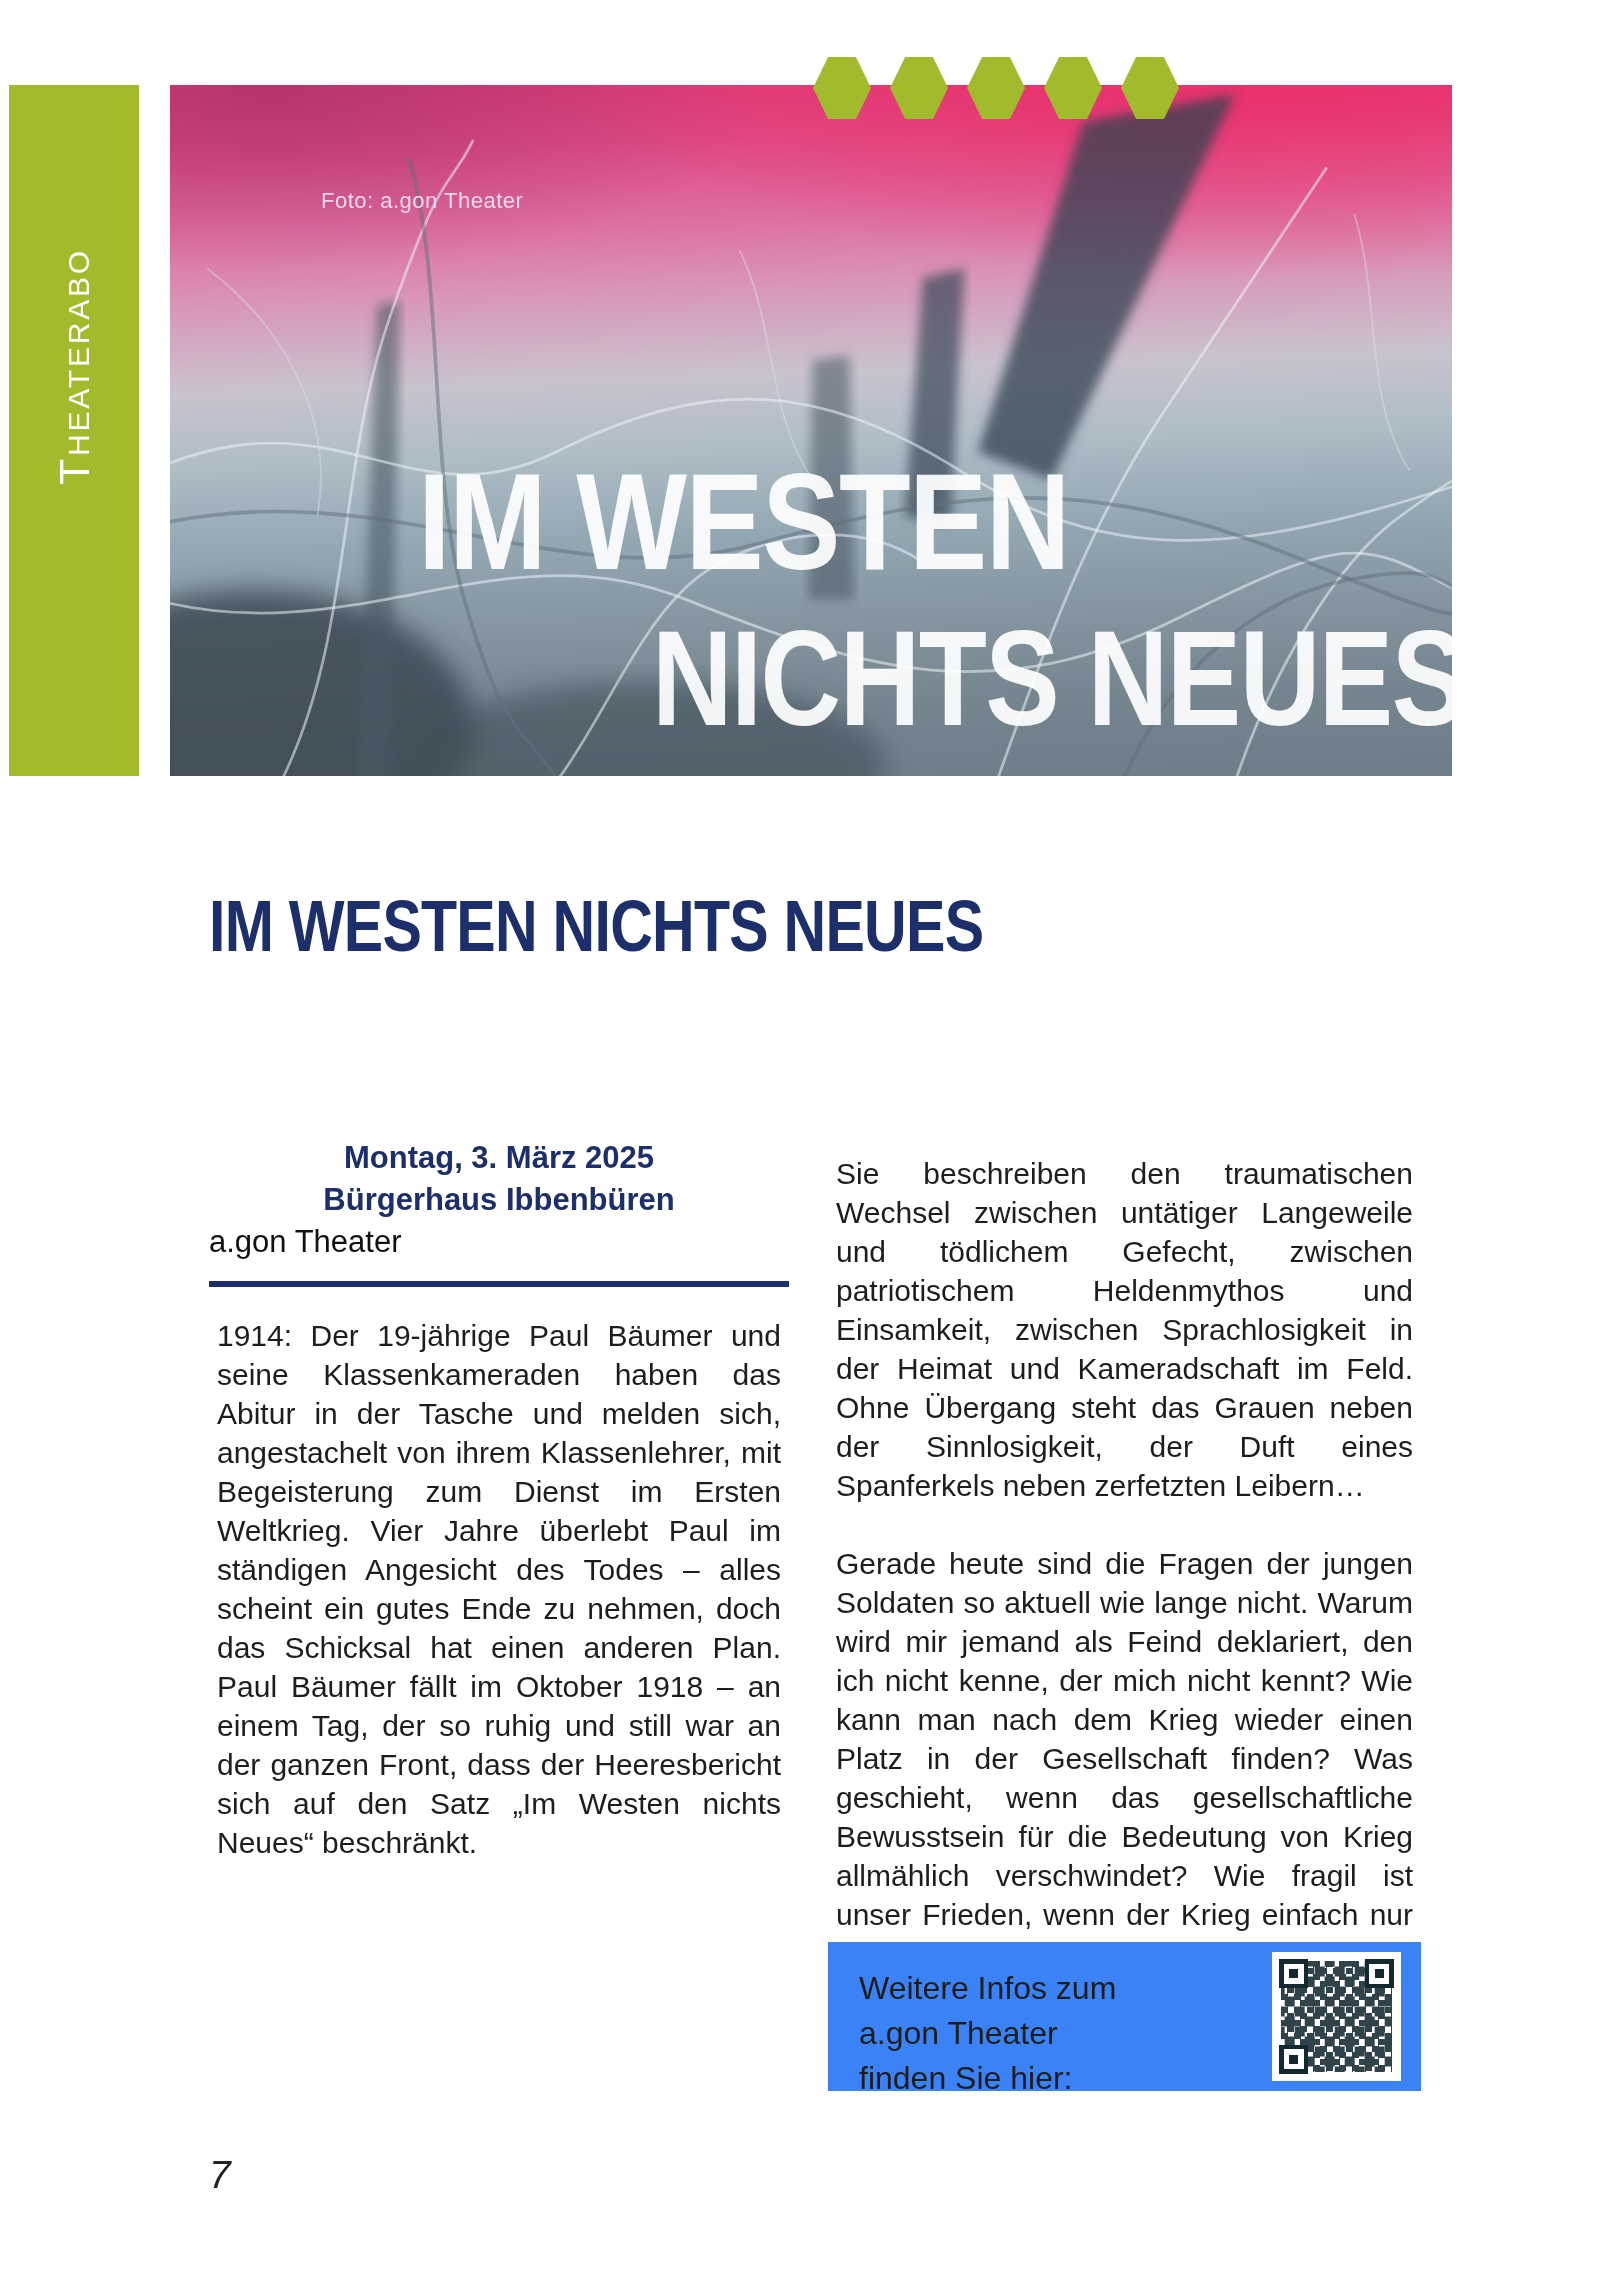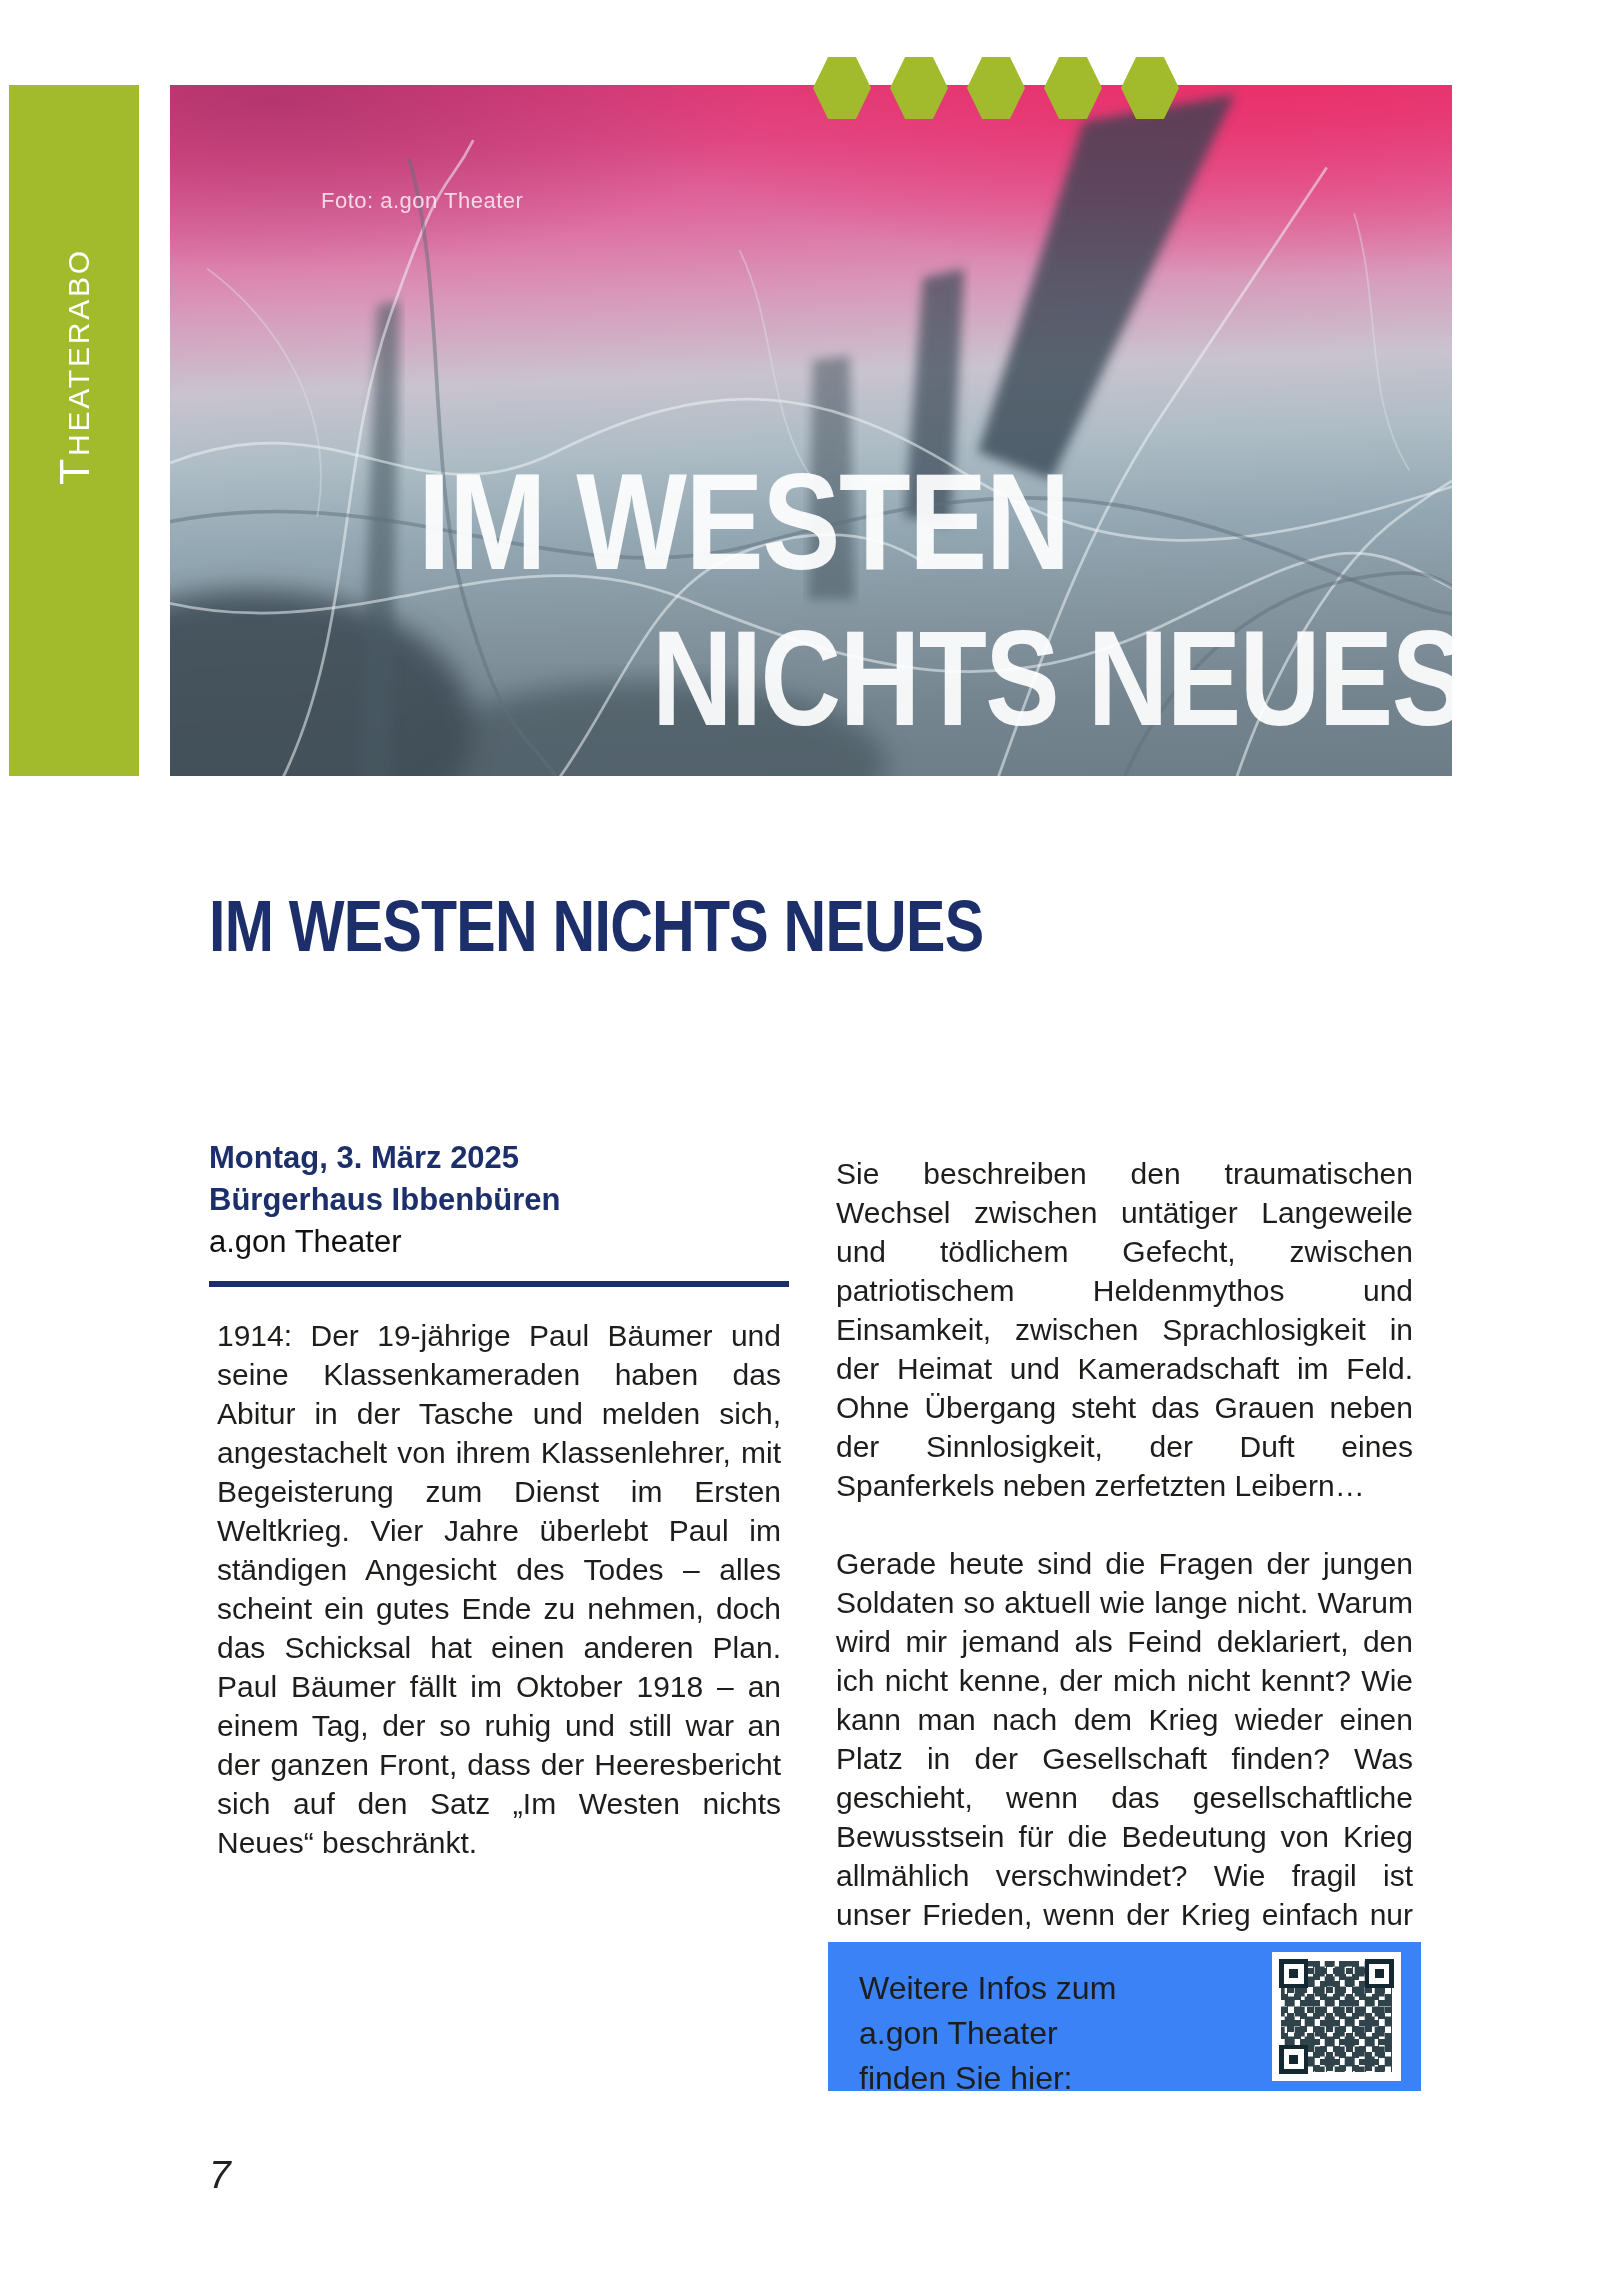--- a/index.html
+++ b/index.html
@@ -44,21 +44,21 @@
   .article-title{
     position:absolute;left:209px;top:885px;
     font-size:72px;font-weight:700;color:#1c2f6a;letter-spacing:-0.9px;
     transform:scaleX(.82);transform-origin:left top;white-space:nowrap;
   }
   .article-subtitle{position:absolute;left:209px;top:1006px;font-size:32px;color:#111;}
   
   .col{position:absolute;top:1137px;font-size:30px;line-height:39px;}
   .col.left{left:209px;width:580px;}
   .col.right{left:828px;width:593px;padding-top:9.2px;box-sizing:border-box;}
-  .event{font-weight:700;color:#1c2f6a;font-size:31px;line-height:42px;}
+  .event{font-weight:700;color:#1c2f6a;font-size:31px;line-height:42px;text-align:center;}
   .event-company{color:#111;font-weight:400;font-size:31px;line-height:42px;}
   .divider{width:580px;height:5.5px;background:#1c2f6a;margin-top:18.4px;}
   .para{text-align:justify;hyphens:auto;-webkit-hyphens:auto;margin:8px;}
   .col.left .para.first{margin-top:29px;}
   .para + .para{margin-top:39px;}
   
   .info-box{
     position:absolute;left:828px;top:1942px;width:593px;height:149px;background:#3b82f6;
   }
   .info-text{

